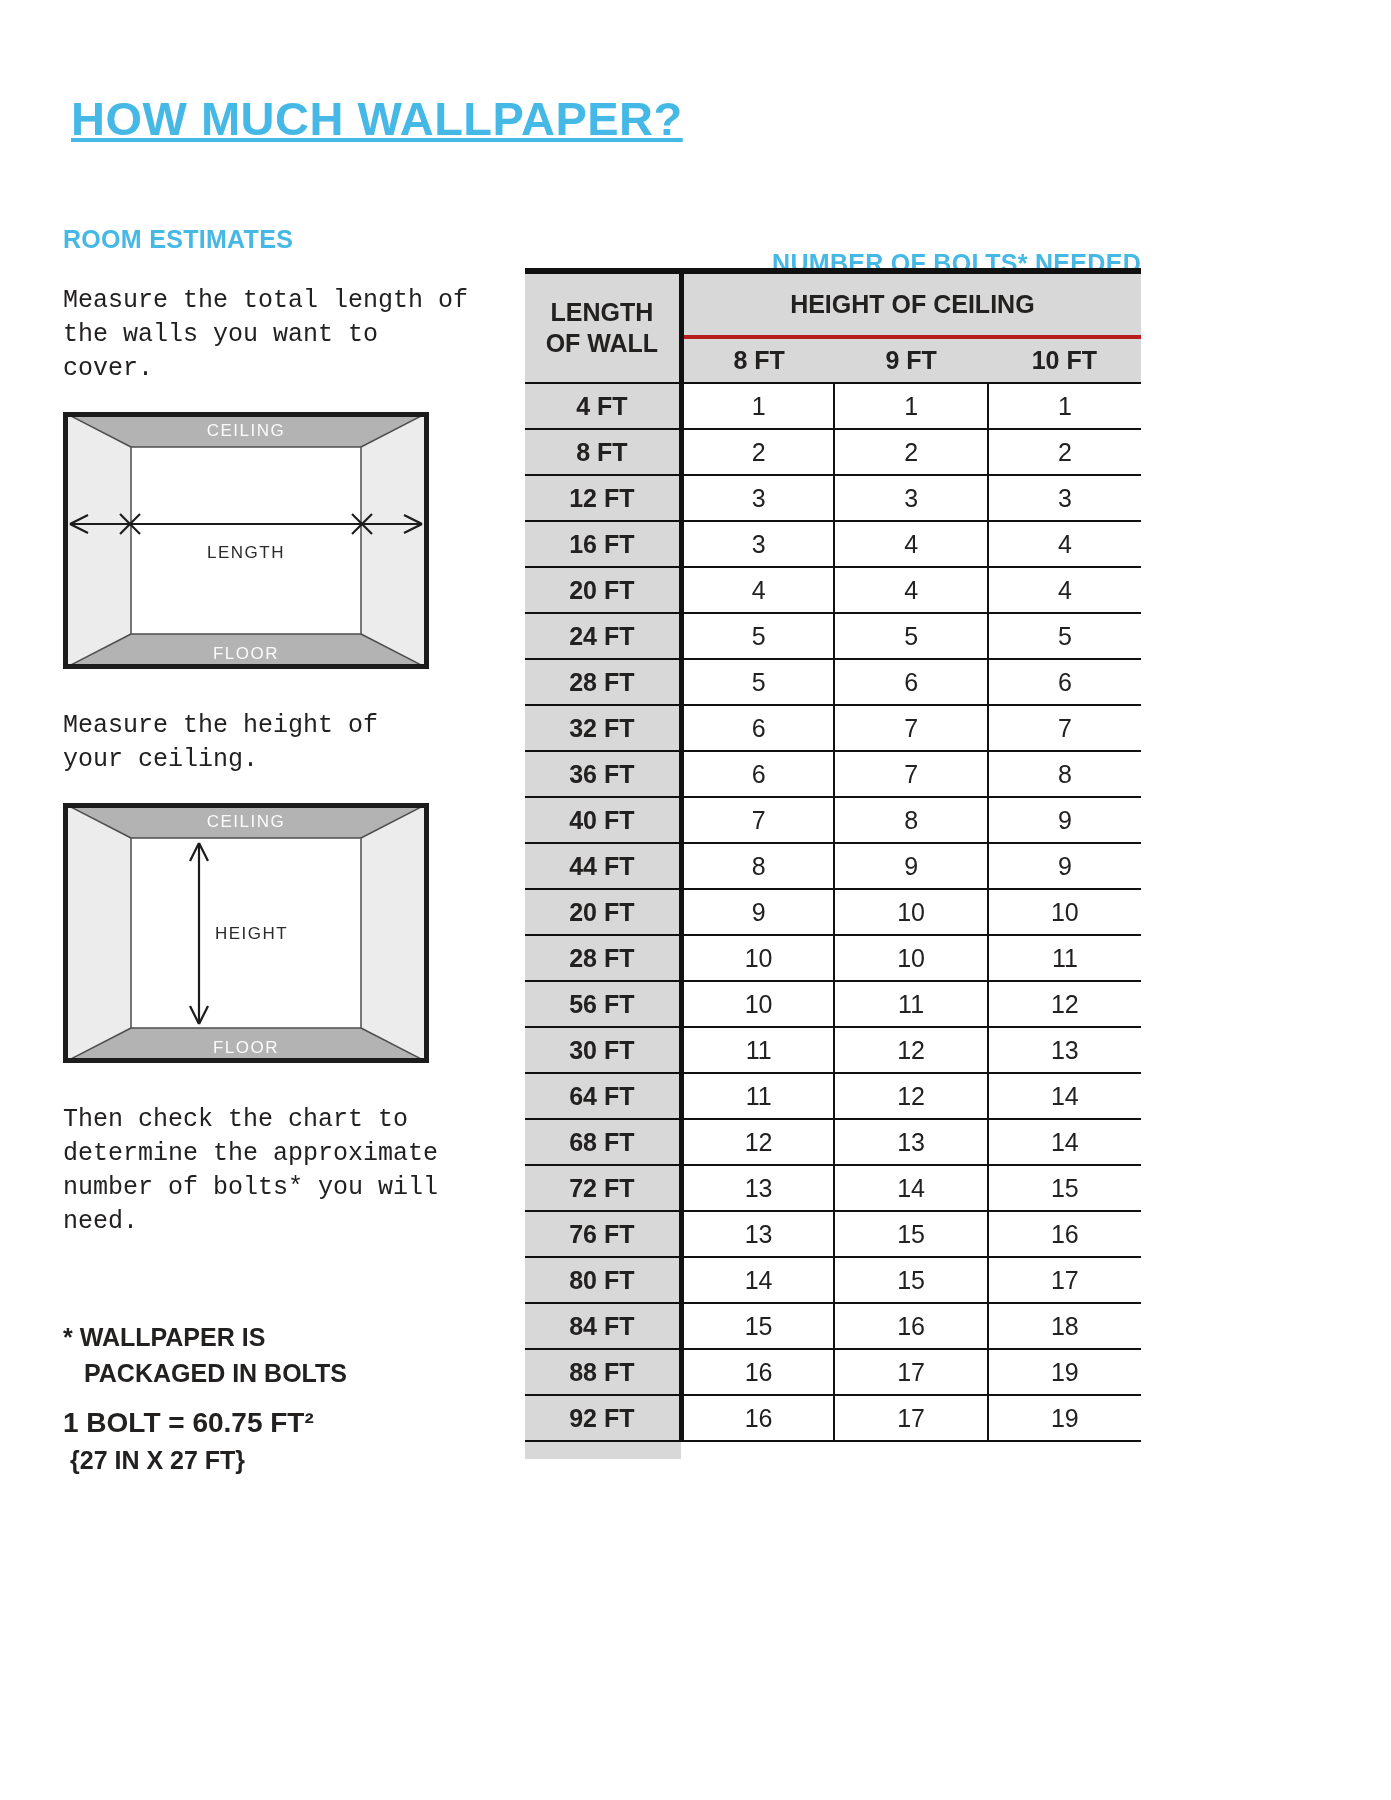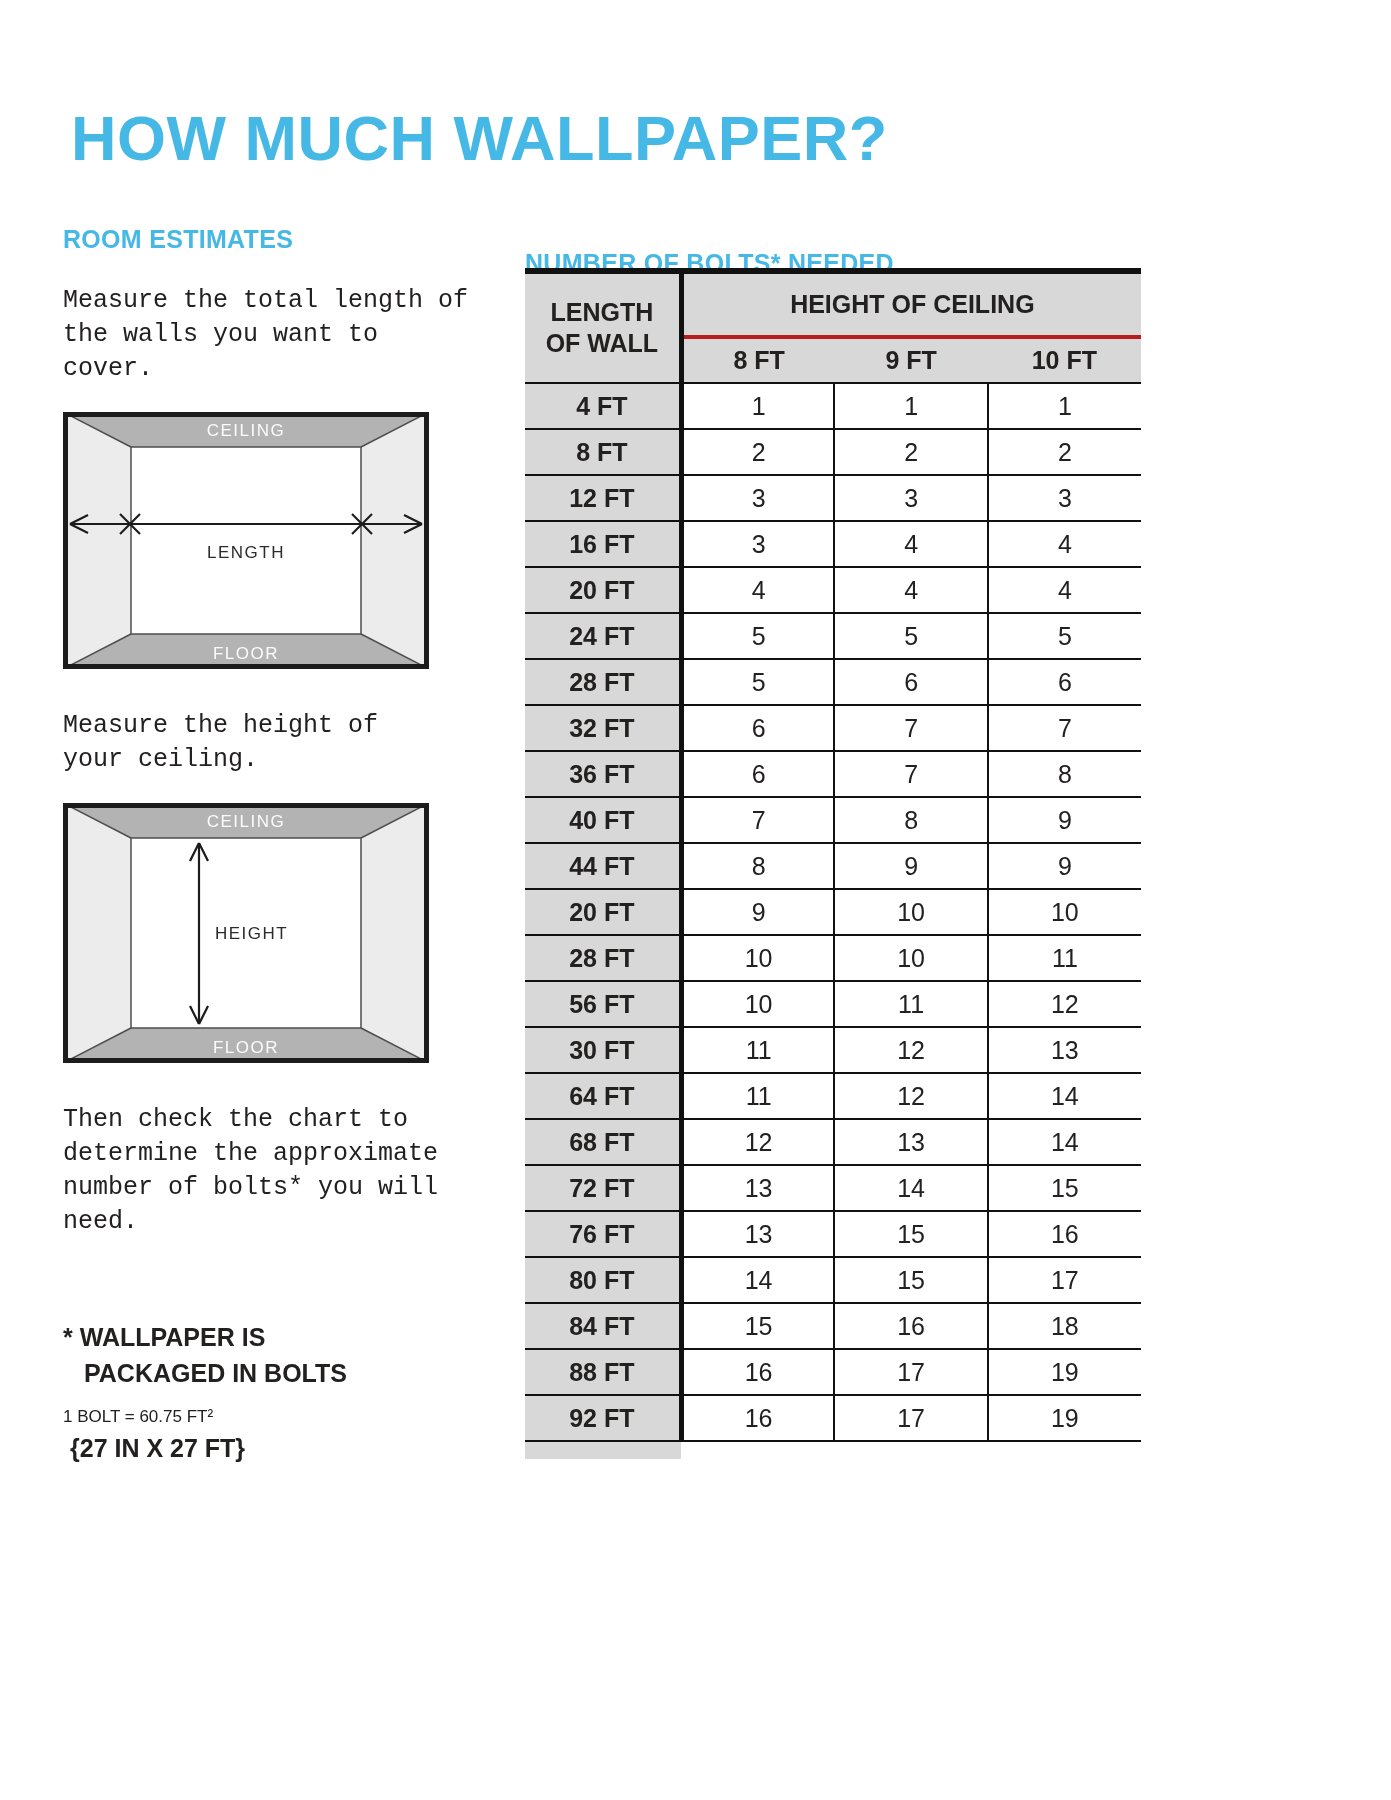--- a/index.html
+++ b/index.html
@@ -11,24 +11,25 @@
     height: 1800px;
     background: #ffffff;
     overflow: hidden;
   }
 
   
   .page-title {
     position: absolute;
     left: 71px;
     top: 60px;
-    font-size: 63px;
+    font-size: 47px;
     font-weight: bold;
     letter-spacing: 0.5px;
     color: var(--accent, #45b8e5);
+    text-decoration: underline;
   }
 
   
   .left-col {
     position: absolute;
     left: 63px;
     top: 225px;
     width: 410px;
   }
   .section-heading {
@@ -54,22 +55,22 @@
     font-size: 25px;
     font-weight: bold;
     line-height: 36px;
     white-space: pre-line;
     padding-left: 21px;
     text-indent: -21px;
     color: var(--ink, #232020);
   }
   .bolt-equation {
     margin: 0 0 6px 0;
-    font-size: 17px;
-    font-weight: normal;
+    font-size: 28px;
+    font-weight: bold;
     color: var(--ink, #232020);
   }
   .bolt-dimensions {
     margin: 7px;
     font-size: 25px;
     font-weight: bold;
     color: var(--ink, #232020);
   }
 
   
@@ -82,21 +83,21 @@
   .svg-label { font-family: "Liberation Sans", sans-serif; font-size: 17px; letter-spacing: 1.5px; }
   .label-light { fill: #fbfbfb; }
   .label-dark { fill: #2b2b2b; }
 
   
   .table-title {
     position: absolute;
     left: 525px;
     top: 228px;
     width: 616px;
-    text-align: left;
+    text-align: right;
     font-size: 25px;
     font-weight: bold;
     letter-spacing: 0.3px;
     color: var(--accent, #45b8e5);
   }
   .table-wrap {
     position: absolute;
     left: 525px;
     top: 268px;
     width: 616px;

